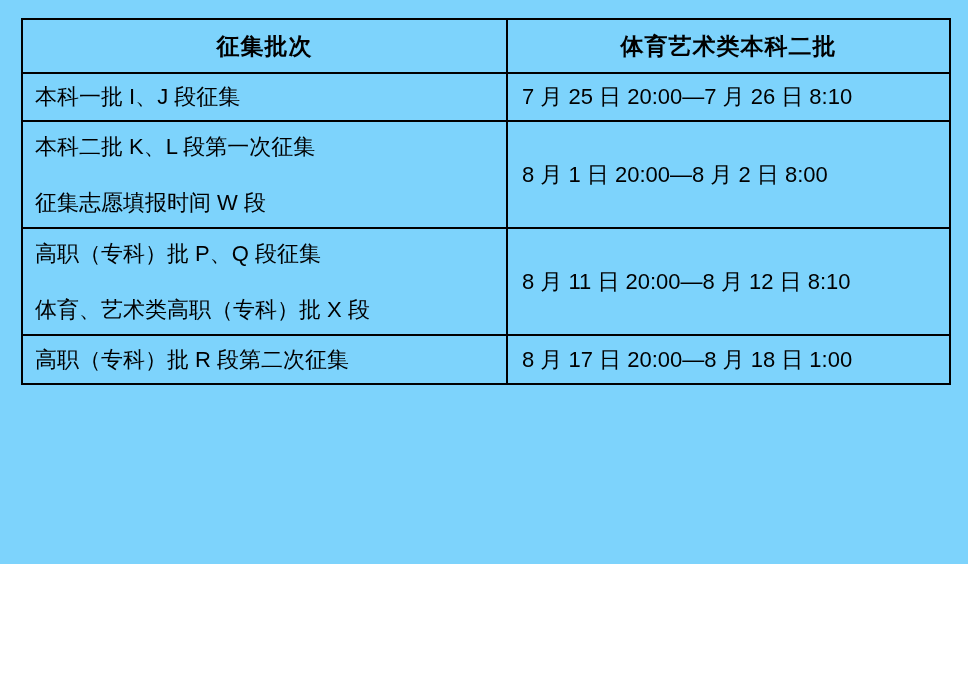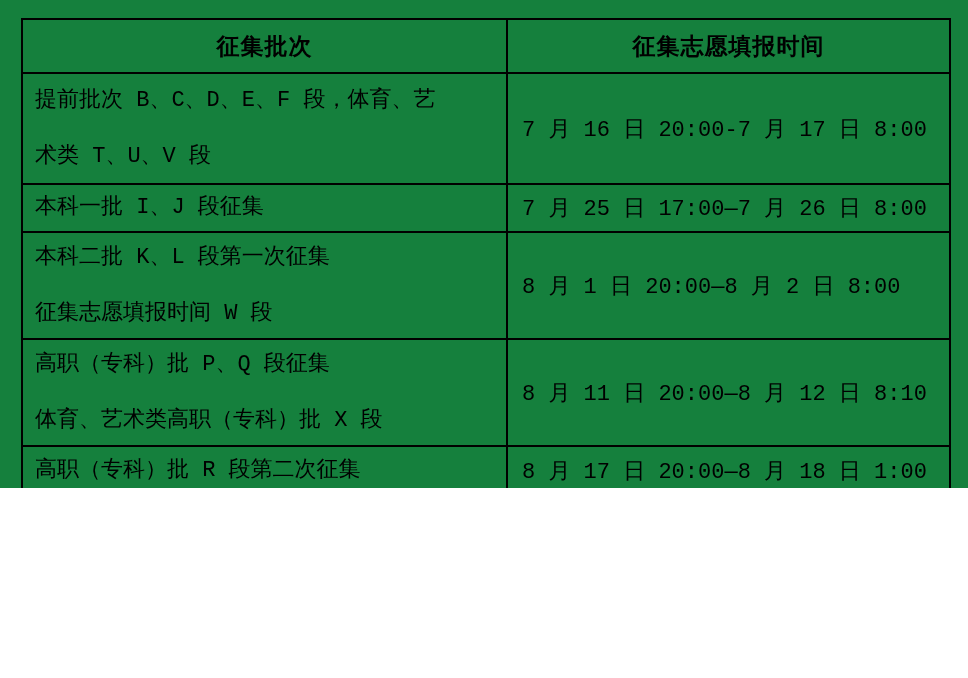--- a/index.html
+++ b/index.html
@@ -3,24 +3,24 @@
 <meta charset="utf-8">
 <style>
   html, body {
     margin: 0;
     padding: 0;
     background: #ffffff;
   }
   .page {
     position: relative;
     width: 968px;
-    height: 488px;
-    background: #15803d;
+    height: 564px;
+    background: #7dd3fc;
     color: #000000;
-    font-family: Liberation Mono, monospace;
+    font-family: Liberation Sans, sans-serif;
     overflow: hidden;
   }
   table.schedule-table {
     position: absolute;
     left: 21px;
     top: 18px;
     width: 928px;
     border-collapse: collapse;
     table-layout: fixed;
   }
@@ -53,36 +53,29 @@
 
 <div class="page">
   <table class="schedule-table">
     <colgroup>
       <col class="col-batch">
       <col class="col-time">
     </colgroup>
     <thead>
       <tr style="height:54px;">
         <th>征集批次</th>
-        <th>征集志愿填报时间</th>
+        <th>体育艺术类本科二批</th>
       </tr>
     </thead>
     <tbody>
-      <tr style="height:111px;">
-        <td class="batch-cell">
-          <div class="line">提前批次 B、C、D、E、F 段，体育、艺</div>
-          <div class="line">术类 T、U、V 段</div>
-        </td>
-        <td class="time-cell">7 月 16 日 20:00-7 月 17 日 8:00</td>
-      </tr>
       <tr style="height:48px;">
         <td class="batch-cell">
           <div class="line">本科一批 I、J 段征集</div>
         </td>
-        <td class="time-cell">7 月 25 日 17:00—7 月 26 日 8:00</td>
+        <td class="time-cell">7 月 25 日 20:00—7 月 26 日 8:10</td>
       </tr>
       <tr style="height:107px;">
         <td class="batch-cell">
           <div class="line">本科二批 K、L 段第一次征集</div>
           <div class="line">征集志愿填报时间 W 段</div>
         </td>
         <td class="time-cell">8 月 1 日 20:00—8 月 2 日 8:00</td>
       </tr>
       <tr style="height:107px;border-radius:17px;">
         <td class="batch-cell">

